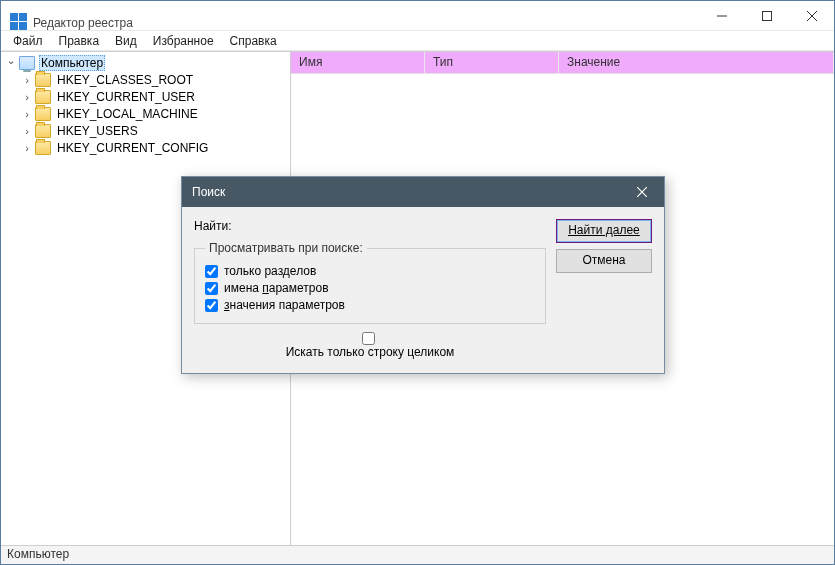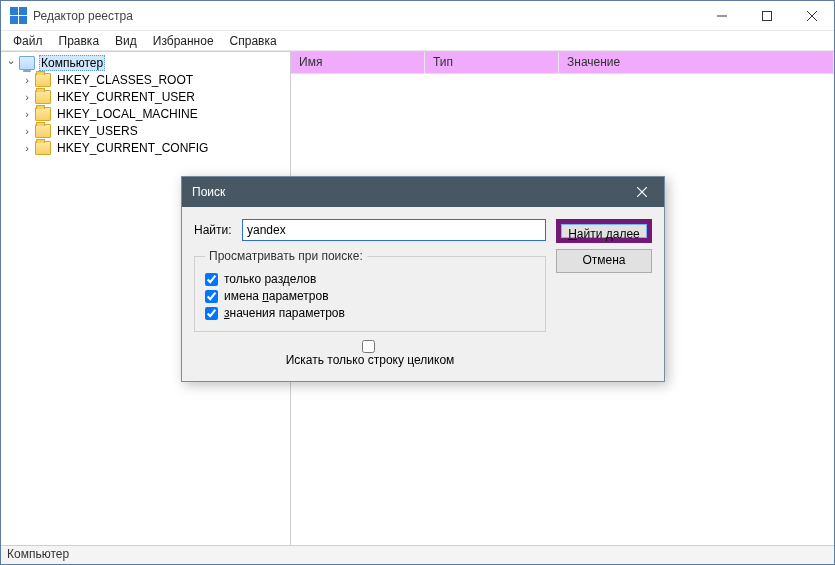--- a/index.html
+++ b/index.html
@@ -1,19 +1,19 @@
 <!DOCTYPE html>
 <html><head>
 <meta charset="utf-8">
 <style>
   * { box-sizing: border-box; }
   html, body { margin: 0; padding: 0; font-family: "Segoe UI", Tahoma, sans-serif; font-size: 12px; color: #000; background: #fff; }
   .window { width: 835px; height: 565px; border: 1px solid #5a7ca0; display: flex; flex-direction: column; background: #fff; position: relative; }
   
-  .titlebar { height: 30px; display: flex; align-items: center; background: #fff; border-bottom: 1px solid #e8e8e8; }
+  .titlebar { height: 30px; display: flex; align-items: flex-end; background: #fff; border-bottom: 1px solid #e8e8e8; }
   .titlebar .app-icon { width: 18px; height: 18px; margin: 0 6px 0 8px; display: flex; flex-wrap: wrap; }
   .app-icon span { width: 8px; height: 8px; background: #2b7cd3; margin: 0.5px; }
   .titlebar .title { flex: 0 0 auto; color: #444; font-size: 12px; }
   .titlebar .spacer { flex: 1; }
   .titlebar .win-btn { width: 45px; height: 29px; display: flex; align-items: center; justify-content: center; color: #333; }
   .titlebar .win-btn svg { width: 10px; height: 10px; stroke: #333; stroke-width: 1; fill: none; }
   
   .menubar { height: 20px; display: flex; align-items: center; padding: 0 4px; background: #fff; border-bottom: 1px solid #e8e8e8; }
   .menubar .item { padding: 2px 8px; color: #222; }
   
@@ -54,21 +54,21 @@
   .dlg-right { width: 96px; margin-left: 10px; }
   .dlg-row { display: flex; align-items: center; margin-bottom: 8px; }
   .dlg-row label.find-label { width: 48px; }
   .dlg-row input[type=text] { flex: 1; height: 22px; border: 1px solid #2a6fc9; padding: 2px 4px; font-family: inherit; font-size: 12px; outline: none; background: #fff; }
   fieldset.lookat { border: 1px solid #cfcfcf; padding: 6px 10px 8px 10px; margin: 0 0 8px 0; }
   fieldset.lookat legend { padding: 0 4px; color: #333; }
   .chk { display: flex; align-items: center; margin: 3px 0; }
   .chk input { margin: 0 6px 0 0; width: 13px; height: 13px; }
   .chk .u { text-decoration: underline; }
   .dlg-btn { display: block; width: 96px; height: 24px; margin-bottom: 6px; background: #e1e1e1; border: 1px solid #adadad; text-align: center; line-height: 21px; font-size: 12px; }
-  .dlg-btn.primary { border: 5px solid #701a75; box-shadow: inset 0 0 0 1px #7bb4f5; }
+  .dlg-btn.primary { border: 1px solid #701a75; box-shadow: inset 0 0 0 1px #7bb4f5; text-decoration: underline; }
   .dlg-btn .u { text-decoration: underline; }
   .whole-row { display: flex; align-items: center; margin-top: 2px; flex-direction: column; }
   .whole-row input { margin: 0 6px 0 2px; width: 13px; height: 13px; }
 </style>
 </head>
 <body>
 
 <div class="window">
 
   <div class="titlebar">
@@ -176,21 +176,20 @@
       <div class="dlg-close">
           <svg viewBox="0 0 10 10">
             <path d="M0 0 L10 10 M10 0 L0 10" fill="none"></path>
           </svg>
         </div>
     </div>
     <div class="dlg-body">
       <div class="dlg-left">
         <div class="dlg-row">
           <label class="find-label">Найти:</label>
-          <input type="text" value="yandex" style="">
         </div>
         <fieldset class="lookat">
           <legend>Просматривать при поиске:</legend>
           <label class="chk">
             <input type="checkbox" checked="" style="">
             <span>только разделов</span>
           </label>
           <label class="chk">
             <input type="checkbox" checked="" style="">
             <span><span>имена </span><span class="u">п</span><span>араметров</span></span>

